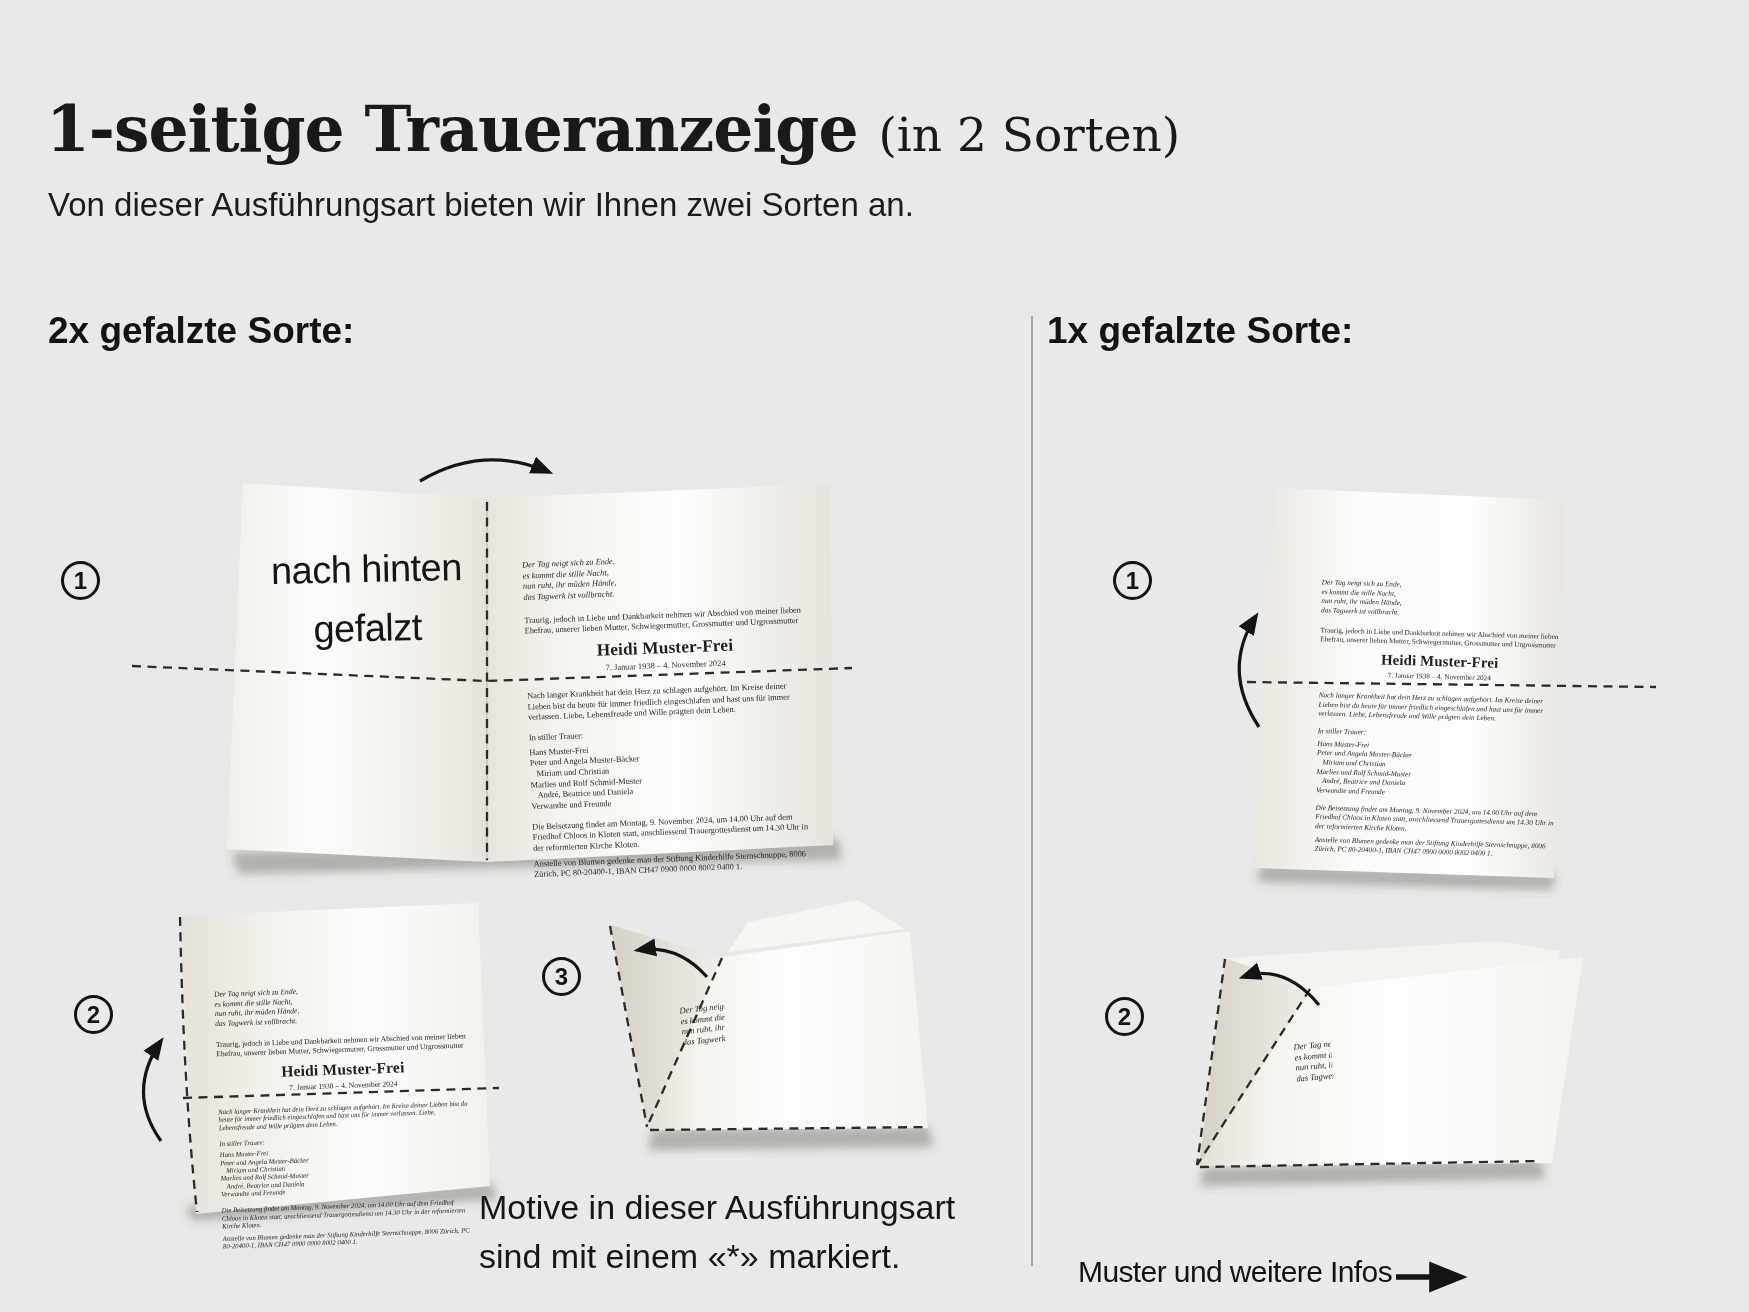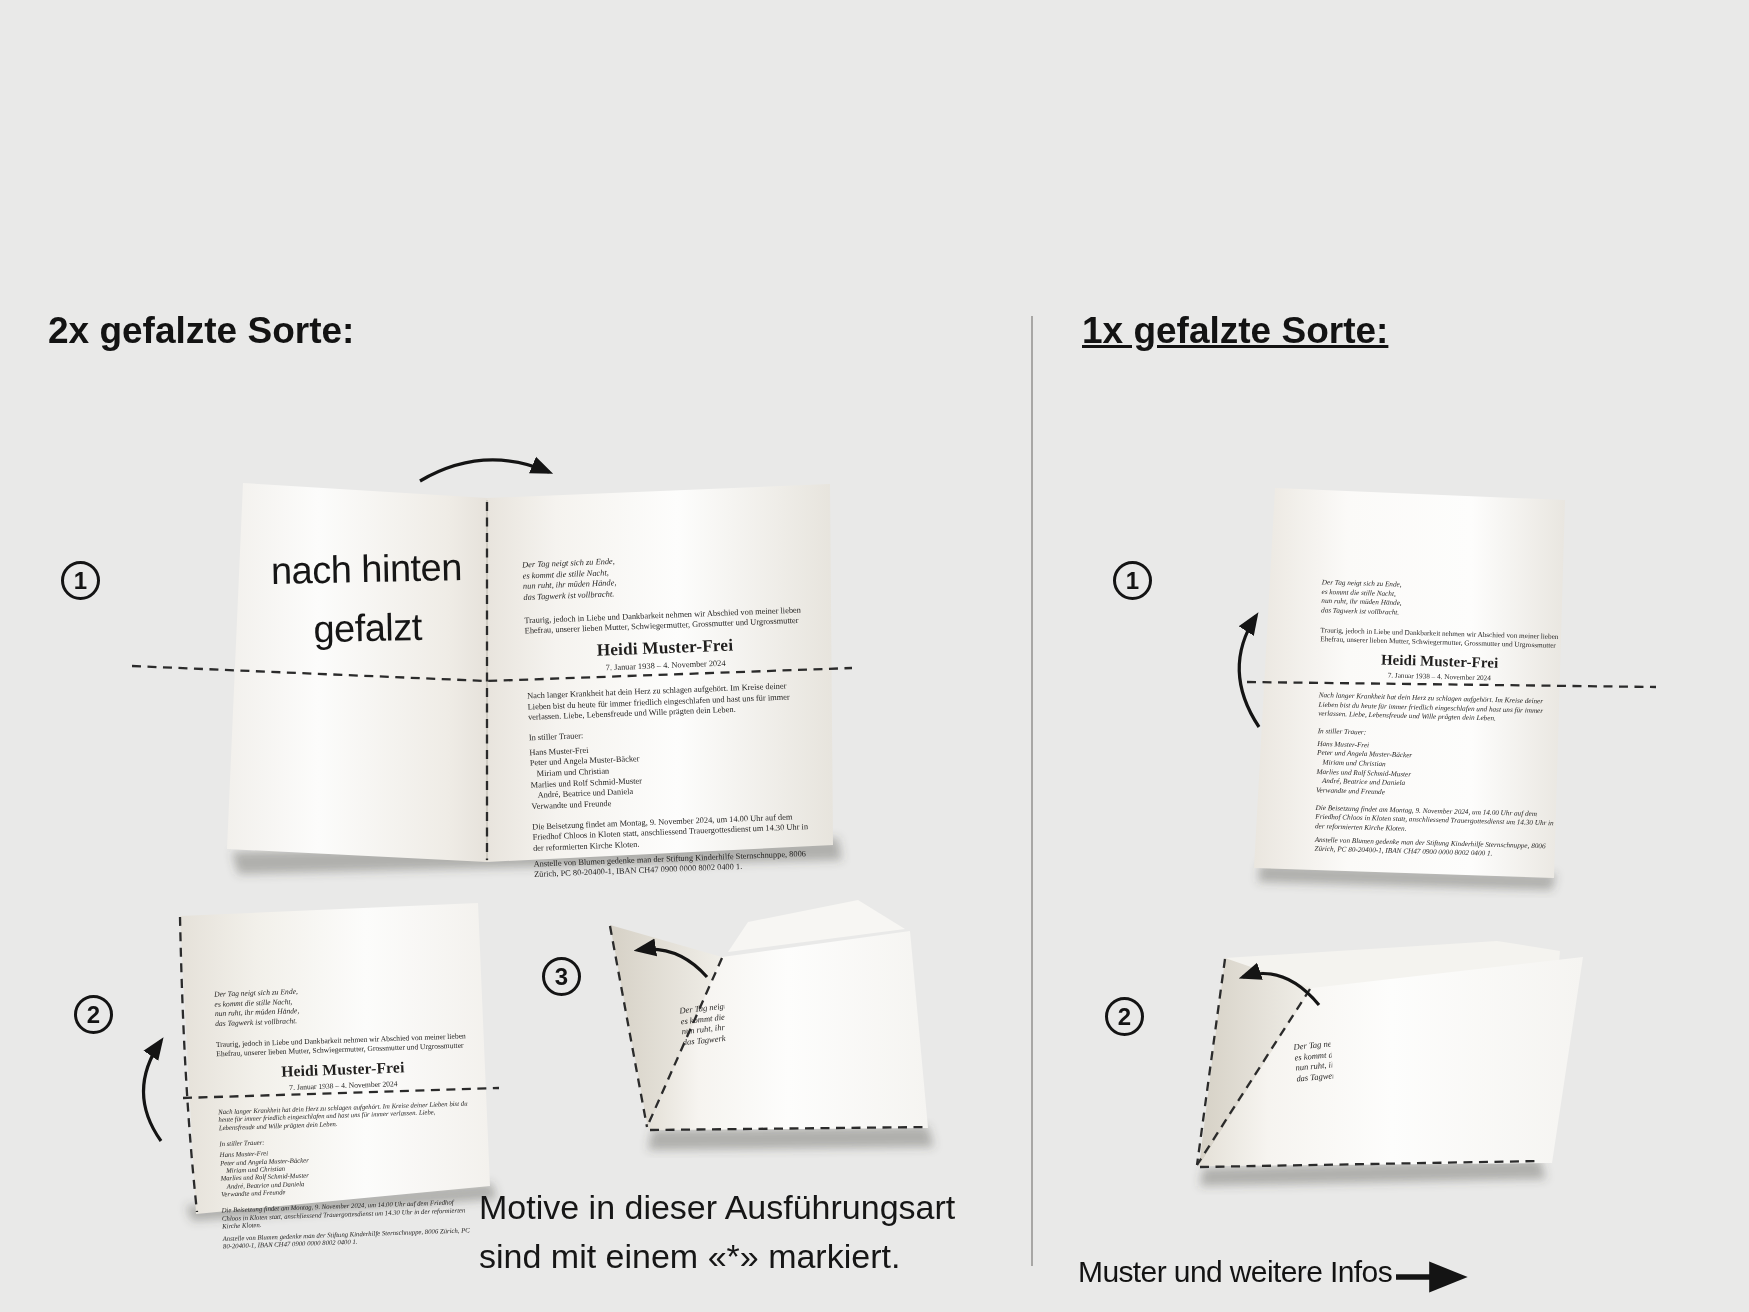--- a/index.html
+++ b/index.html
@@ -17,21 +17,21 @@
     font-family:"DejaVu Serif","Liberation Serif",serif;
     font-weight:700; font-size:63px; letter-spacing:-1px; color:#191919;
     white-space:nowrap;
   }
   .page-title .suffix{ font-weight:400; font-size:47px; letter-spacing:0; }
   .page-subtitle{ left:48px; top:186px; font-size:33px; color:#1c1c1c; white-space:nowrap; }
 
   
   .col-heading{ top:310px; font-size:37px; font-weight:700; color:#131313; white-space:nowrap; }
   .col-heading.left{ left:48px;text-align:center; }
-  .col-heading.right{ left:1082px;text-decoration:underline; }
+  .col-heading.right{ left:1047px; }
   .v-divider{ left:1031px; top:316px; width:2px; height:950px; background:#a8a7a5; }
 
   
   .step-circle{
     position:absolute; width:33px; height:33px; border:3.5px solid #141414; border-radius:50%;
     display:flex; align-items:center; justify-content:center;
     font-size:24px; font-weight:700; color:#141414; background:transparent;
   }
 
   
@@ -178,20 +178,23 @@
     <g stroke="#141414" stroke-width="3.2" fill="none">
       <path d="M420,481 Q483,444 549,472" marker-end="url(#ah)"></path>
       <path d="M161,1141 Q126,1092 161,1041" marker-end="url(#ah)"></path>
       <path d="M707,977 Q678,944 638,950" marker-end="url(#ah)"></path>
       <path d="M1259,727 Q1221,670 1256,616" marker-end="url(#ah)"></path>
       <path d="M1319,1005 Q1284,963 1243,977" marker-end="url(#ah)"></path>
     </g>
     <path d="M1396,1277 L1460,1277" stroke="#141414" stroke-width="5.5" fill="none" marker-end="url(#ah)"></path>
   </svg>
 
+  <h1 class="abs page-title"><span>1-seitige Traueranzeige</span>
+      <span class="suffix">(in 2 Sorten)</span></h1>
+  <div class="abs page-subtitle">Von dieser Ausführungsart bieten wir Ihnen zwei Sorten an.</div>
 
   <div class="abs col-heading left">2x gefalzte Sorte:</div>
   <div class="abs col-heading right">1x gefalzte Sorte:</div>
   <div class="abs v-divider"></div>
 
   <div class="step-circle" style="left:61px;top:561px">1</div>
   <div class="step-circle" style="left:74px;top:995px">2</div>
   <div class="step-circle" style="left:542px;top:957px">3</div>
   <div class="step-circle" style="left:1113px;top:561px">1</div>
   <div class="step-circle" style="left:1105px;top:997px">2</div>

